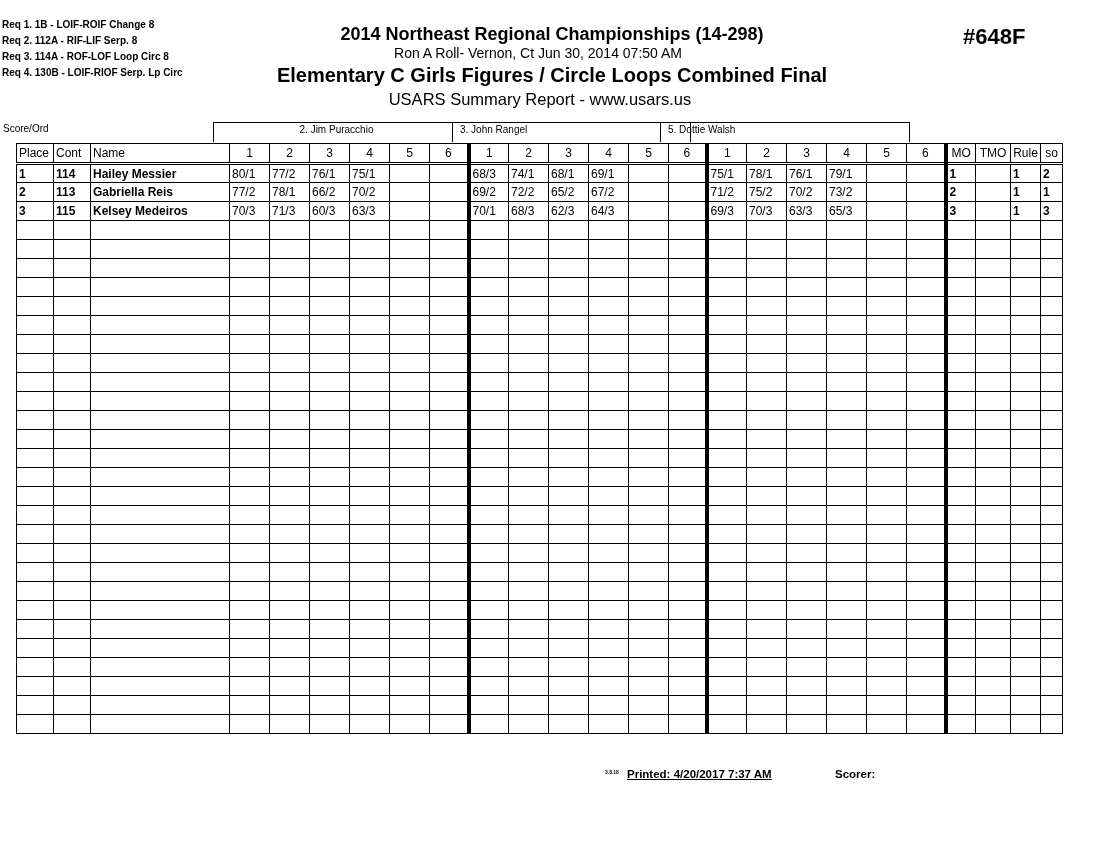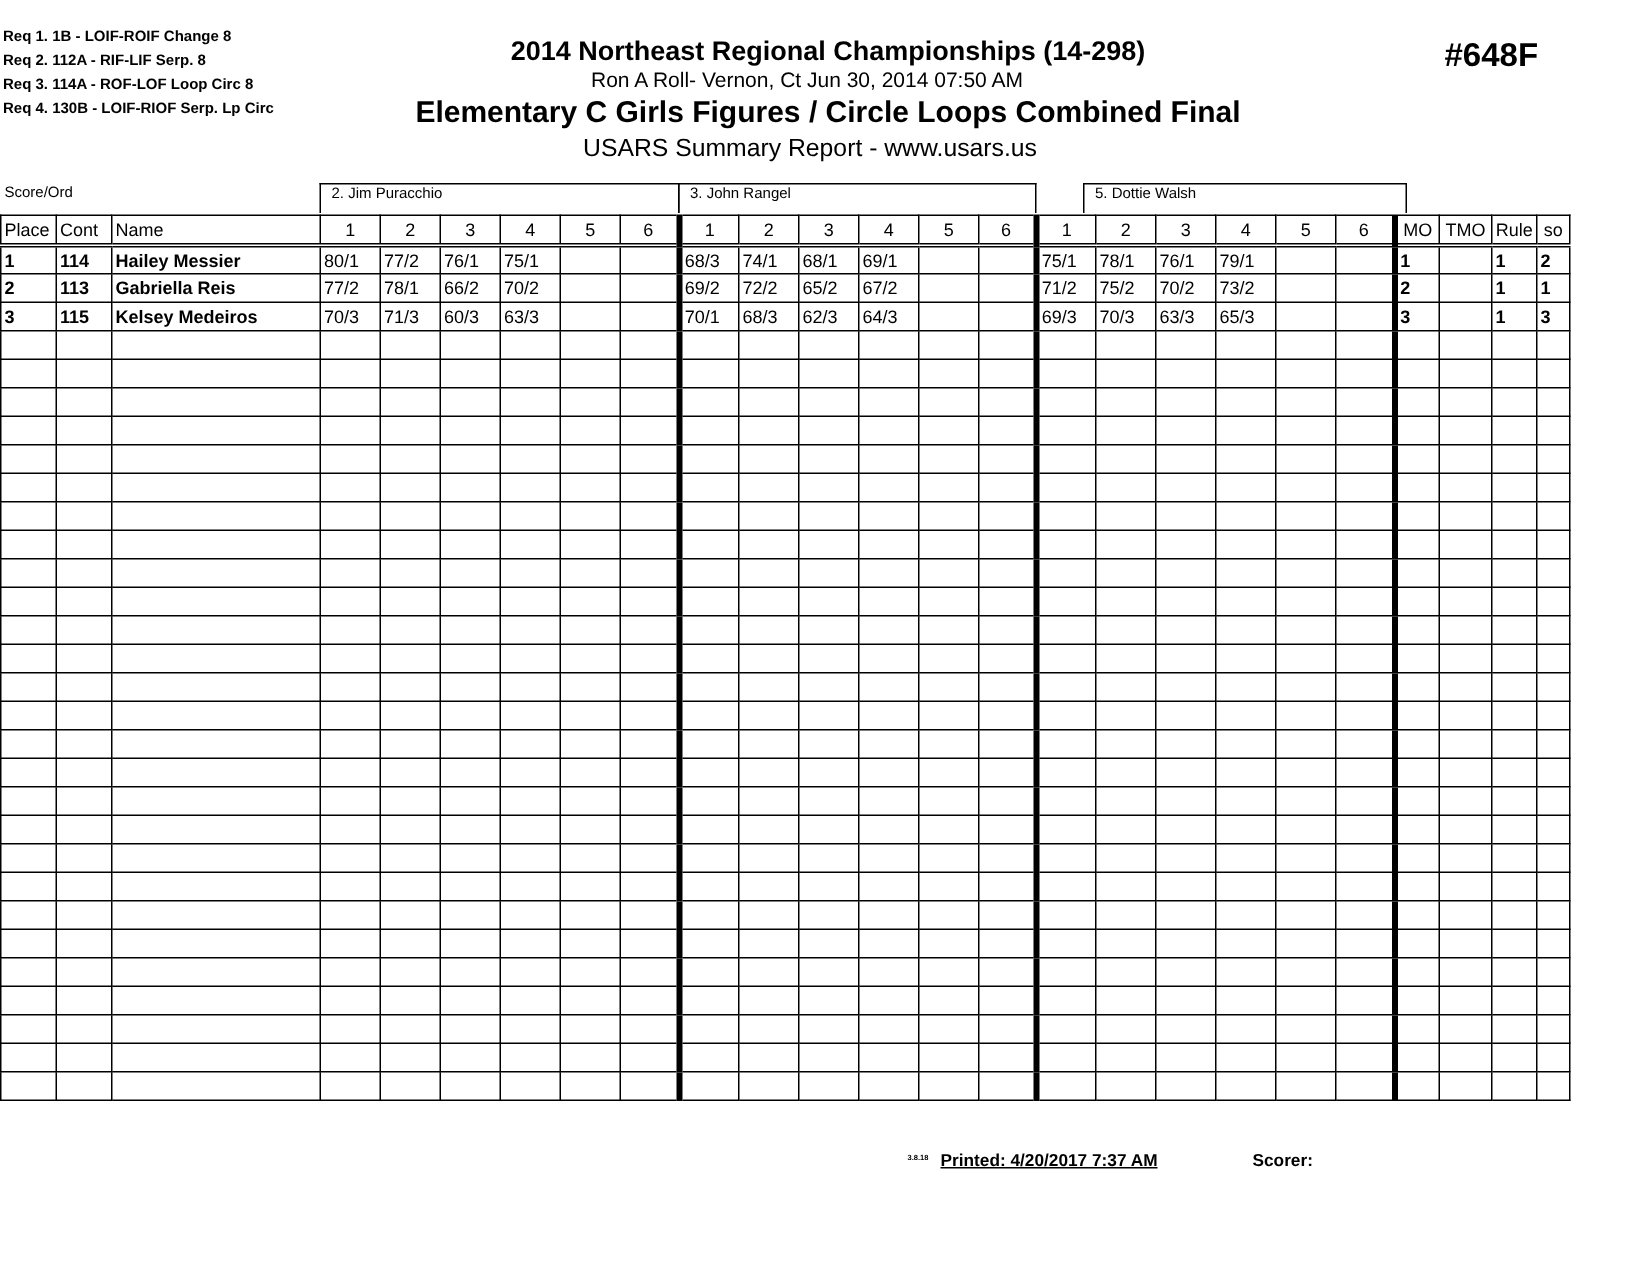--- a/index.html
+++ b/index.html
@@ -7,21 +7,21 @@
   .abs { position:absolute; white-space:nowrap; }
   .req { left:2px; font-size:10px; font-weight:bold; line-height:16px; }
   .title { left:0; width:1100px; text-align:center; }
   #t1 { top:24px; font-size:18px; font-weight:bold; left:2px; width:1100px; }
   #t2 { top:45px; font-size:14px; left:-12px; }
   #t3 { top:64px; font-size:20px; font-weight:bold; left:2px; }
   #t4 { top:90px; font-size:16.5px; left:-10px; }
   #event-no { left:963px; top:24px; font-size:22px; font-weight:bold; }
   #score-ord { left:3px; top:123px; font-size:10px; }
   .judge-box { position:absolute; top:122px; height:20px; border:1px solid #000; border-bottom:none; box-sizing:border-box; font-size:10px; padding:1px 0 0 7px; }
-  table.grid { position:absolute; left:0; top:143px; border-collapse:collapse; table-layout:fixed;border-radius:16px; }
+  table.grid { position:absolute; left:16px; top:143px; border-collapse:collapse; table-layout:fixed;border-radius:16px; }
   table.grid td { border:1px solid #000; height:19px; padding:0 2px; font-size:12px; overflow:hidden; white-space:nowrap; box-sizing:border-box; }
   table.grid tr.hdr td { font-size:12px; height:20px; border-bottom:3px double #000; }
   table.grid tr.hdr td.num { text-align:center; }
   td.thick { border-left:4px solid #000 !important; }
   td.b { font-weight:bold; font-size:13px; }
   td.c { text-align:left; }
   td.sc { font-size:11.5px; padding-left:1px; }
   #footer-ver { left:605px; top:769px; font-size:5px; font-weight:bold; }
   #footer-printed { left:627px; top:768px; font-size:11.5px; font-weight:bold;text-decoration:underline; }
   #footer-scorer { left:835px; top:768px; font-size:11.5px; font-weight:bold; }
@@ -34,23 +34,23 @@
 <div class="abs req" style="top:49px">Req  3.  114A - ROF-LOF Loop Circ 8</div>
 <div class="abs req" style="top:65px">Req  4.  130B - LOIF-RIOF Serp. Lp Circ</div>
 
 <div id="t1" class="abs title">2014 Northeast Regional Championships (14-298)</div>
 <div id="t2" class="abs title">Ron A Roll- Vernon, Ct  Jun 30, 2014  07:50 AM</div>
 <div id="t3" class="abs title">Elementary C Girls Figures / Circle Loops Combined Final</div>
 <div id="t4" class="abs title">USARS Summary Report - www.usars.us</div>
 <div id="event-no" class="abs">#648F</div>
 
 <div id="score-ord" class="abs">Score/Ord</div>
-<div class="judge-box" style="left:213px;width:240px;">2.  Jim Puracchio</div>
+<div class="judge-box" style="left:213px;width:240px;text-align:center;">2.  Jim Puracchio</div>
 <div class="judge-box" style="left:452px;width:239px;">3.  John Rangel</div>
-<div class="judge-box" style="left:722px;width:216px;">5.  Dottie Walsh</div>
+<div class="judge-box" style="left:660px;width:250px;">5.  Dottie Walsh</div>
 
 <table class="grid">
   <colgroup>
     <col style="width:37px">
       <col style="width:37px">
       <col style="width:139px">
     <col style="width:40px">
       <col style="width:40px">
       <col style="width:40px">
       <col style="width:40px">

